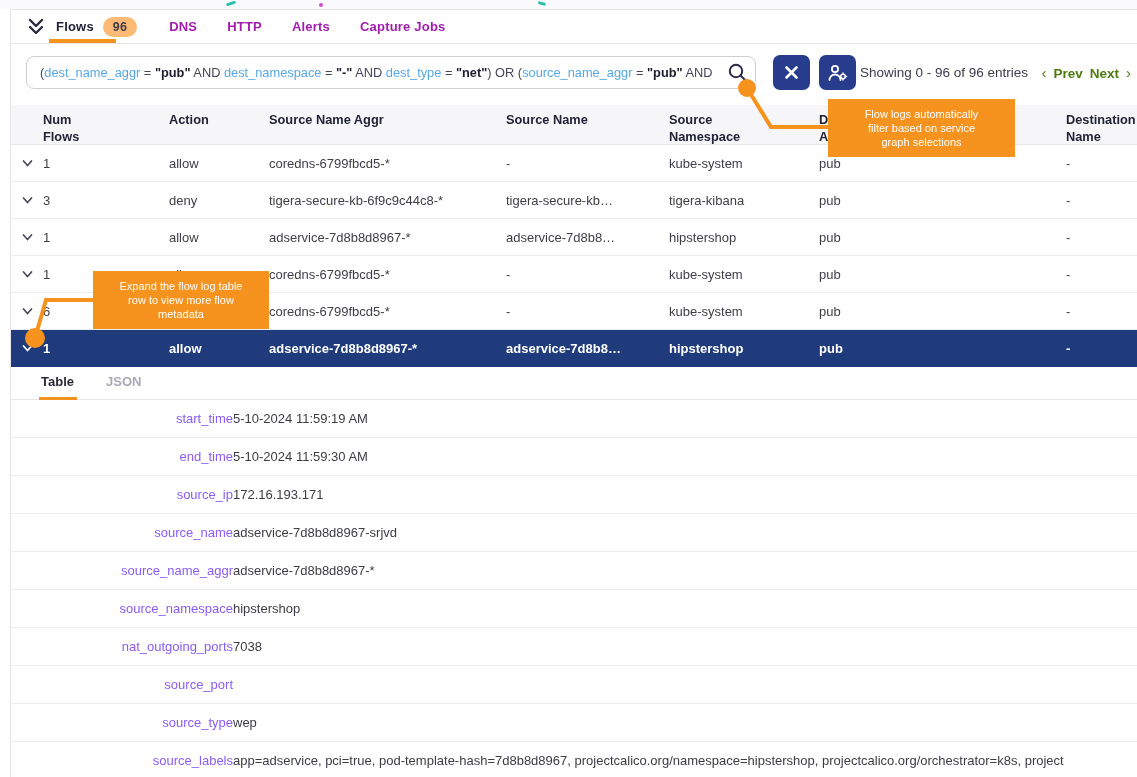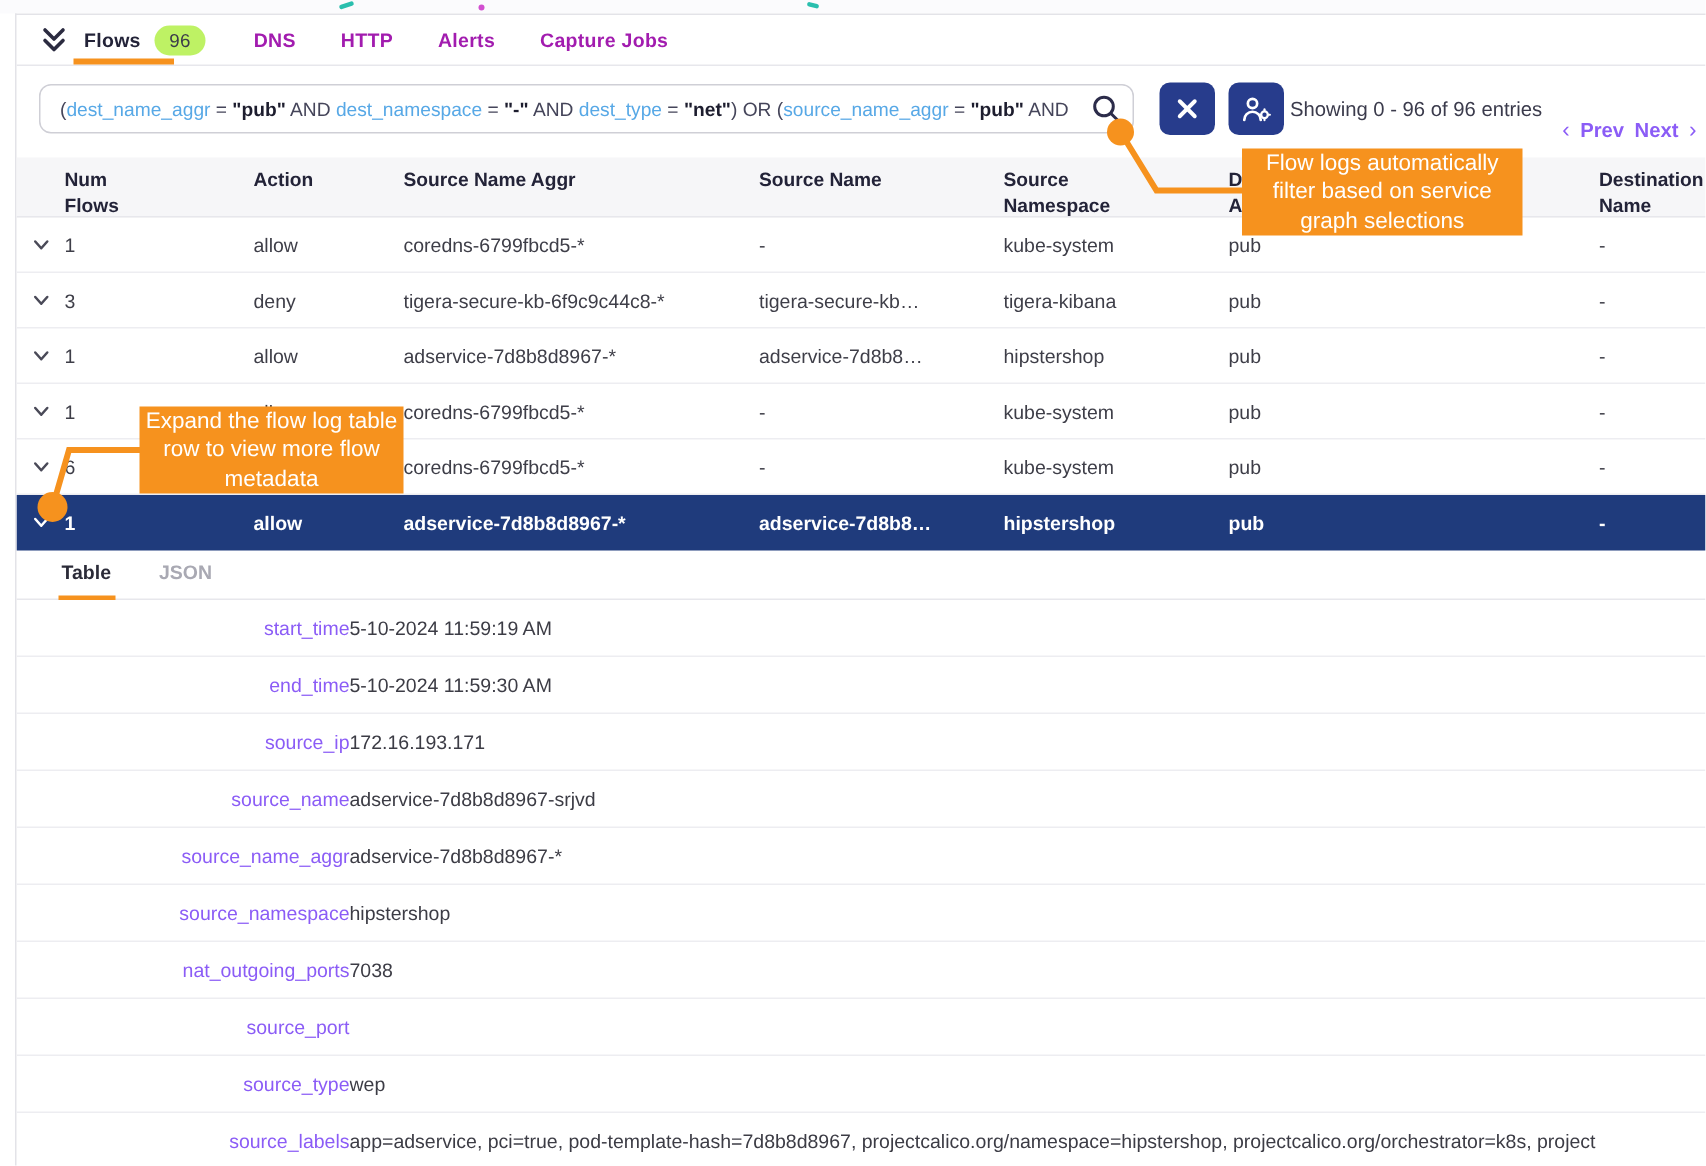--- a/index.html
+++ b/index.html
@@ -20,21 +20,21 @@
     box-sizing:border-box;border-left:1px solid #e3e3e8;border-top:1px solid #e3e3e8;
     background:#fff;overflow:hidden;
   }
 
   
   .tabbar{height:33px;border-bottom:1px solid #e7e7ec;display:flex;align-items:center;position:relative;}
   .collapse-btn{margin-left:13px;width:24px;height:24px;display:flex;align-items:center;justify-content:center;cursor:pointer;}
   .tab{font-size:13px;font-weight:700;color:#a21caf;letter-spacing:.2px;cursor:pointer;}
   .tab.active{color:#232338;text-align:right;}
   .tab-flows{margin-left:8px;display:flex;align-items:center;}
-  .badge{margin-left:9px;background:#bef264;color:#3c3c4a;font-size:12.5px;font-weight:400;
+  .badge{margin-left:9px;background:#fdba74;color:#3c3c4a;font-size:12.5px;font-weight:700;
          padding:3px 10px;border-radius:12px;}
   .tab+.tab{margin-left:30px;}
   .tab-flows+.tab{margin-left:32px;}
   .tab-underline{position:absolute;left:38px;top:29px;width:67px;height:4px;background:#F6921E;z-index:3;}
 
   
   .toolbar{height:61px;position:relative;}
   .searchbox{position:absolute;left:15px;top:12px;width:730px;height:33px;box-sizing:border-box;
              background:#fff;border:1px solid #cfcfd6;border-radius:8px;}
   .queryline{position:absolute;left:13px;top:0;height:31px;line-height:31px;width:690px;
@@ -42,22 +42,22 @@
   .q-field{color:#57a8e6;}
   .q-op{color:#45455a;}
   .q-val{color:#1d1d2e;font-weight:700;}
   .search-icon{position:absolute;right:6px;top:5px;}
   .tbtn{position:absolute;top:11px;width:37px;height:35px;background:#273C8C;border-radius:7px;
         display:flex;align-items:center;justify-content:center;cursor:pointer;}
   .btn-clear{left:762px;}
   .btn-user{left:808px;}
   .showing{position:absolute;left:849px;top:11px;height:35px;line-height:35px;
            font-size:13.5px;font-weight:500;color:#3b3b4c;}
-  .pager{position:absolute;right:6px;top:25px;height:35px;line-height:35px;
-         font-size:13.5px;font-weight:600;color:#8b5cf6;}
+  .pager{position:absolute;right:6px;top:11px;height:35px;line-height:35px;
+         font-size:13.5px;font-weight:600;color:#4d7c0f;}
   .pager span{margin-left:7px;}
   .pager .angle{font-size:15px;font-weight:400;}
 
   
   .frow,.thead{display:grid;grid-template-columns:22px 126px 100px 237px 163px 150px 247px 1fr;
         padding-left:10px;align-items:center;box-sizing:border-box;}
   .thead{height:40px;background:#f6f6f8;border-bottom:1px solid #e7e7ec;
          align-items:start;padding-top:7px;font-size:12.8px;font-weight:700;color:#232338;line-height:1.3;}
   .thead .hwrap{display:block;}
   .w50{max-width:46px;} .w90{max-width:88px;} .w95{max-width:92px;}
@@ -74,21 +74,21 @@
   .dtab-underline{position:absolute;left:28px;bottom:-1px;width:38px;height:3px;background:#F6921E;}
   .drow{height:38px;display:grid;grid-template-columns:192px 1fr;padding-left:30px;
         align-items:center;border-bottom:1px solid #ededf1;font-size:13px;box-sizing:border-box;}
   .dkey{color:#8b5cf6;text-align:right;}
   .dval{color:#3c3c45;white-space:nowrap;overflow:hidden;}
 
   
   .callout-overlay{position:absolute;left:0;top:0;width:1137px;height:777px;z-index:55;pointer-events:none;}
   .callout-box{position:absolute;z-index:60;background:#F6921E;color:#ffffff;
                display:flex;flex-direction:column;justify-content:center;text-align:center;
-               font-size:15px;font-weight:500;line-height:1.3;pointer-events:none;}
+               font-size:11px;font-weight:500;line-height:1.3;pointer-events:none;}
   .callout-1{left:828px;top:99px;width:187px;height:58px;}
   .callout-2{left:93px;top:271px;width:176px;height:58px;}
 </style>
 </head>
 <body>
 
 <div class="topsliver">
   <span class="gmark teal1"></span>
   <span class="gmark pink"></span>
   <span class="gmark teal2"></span>

